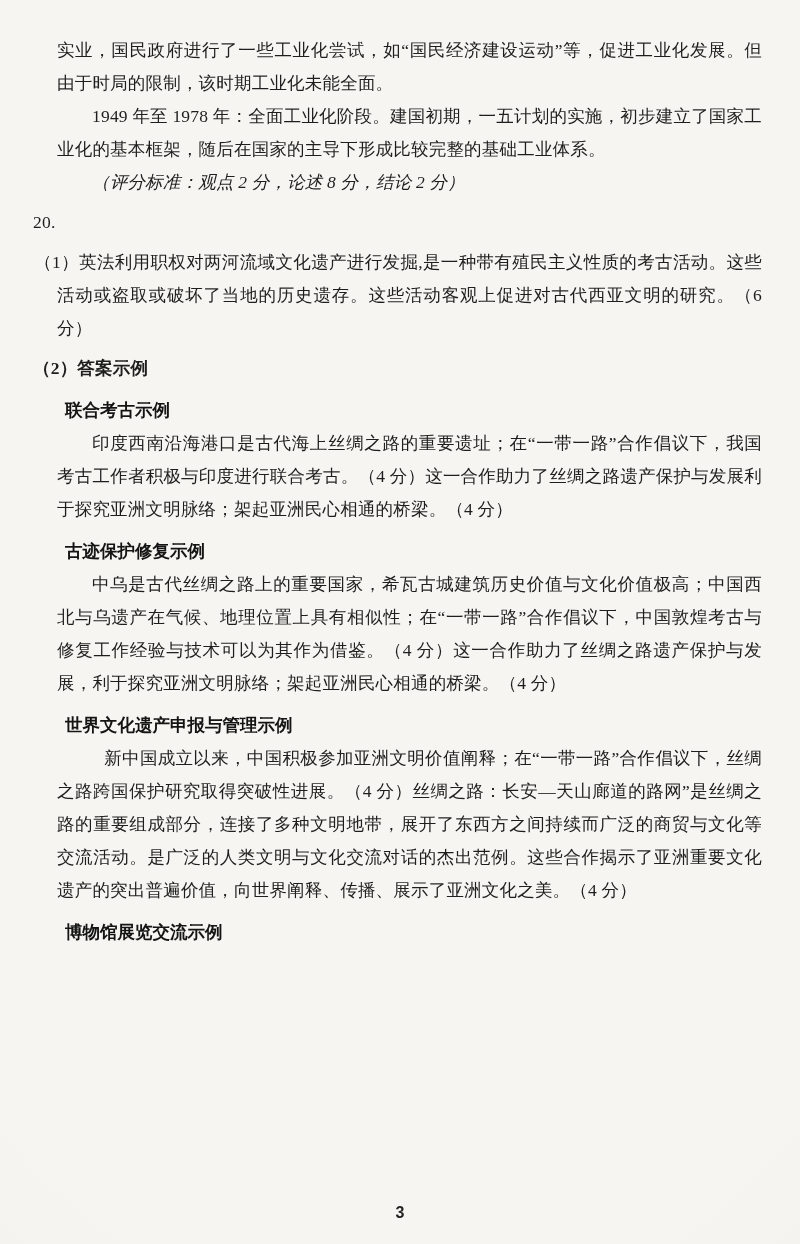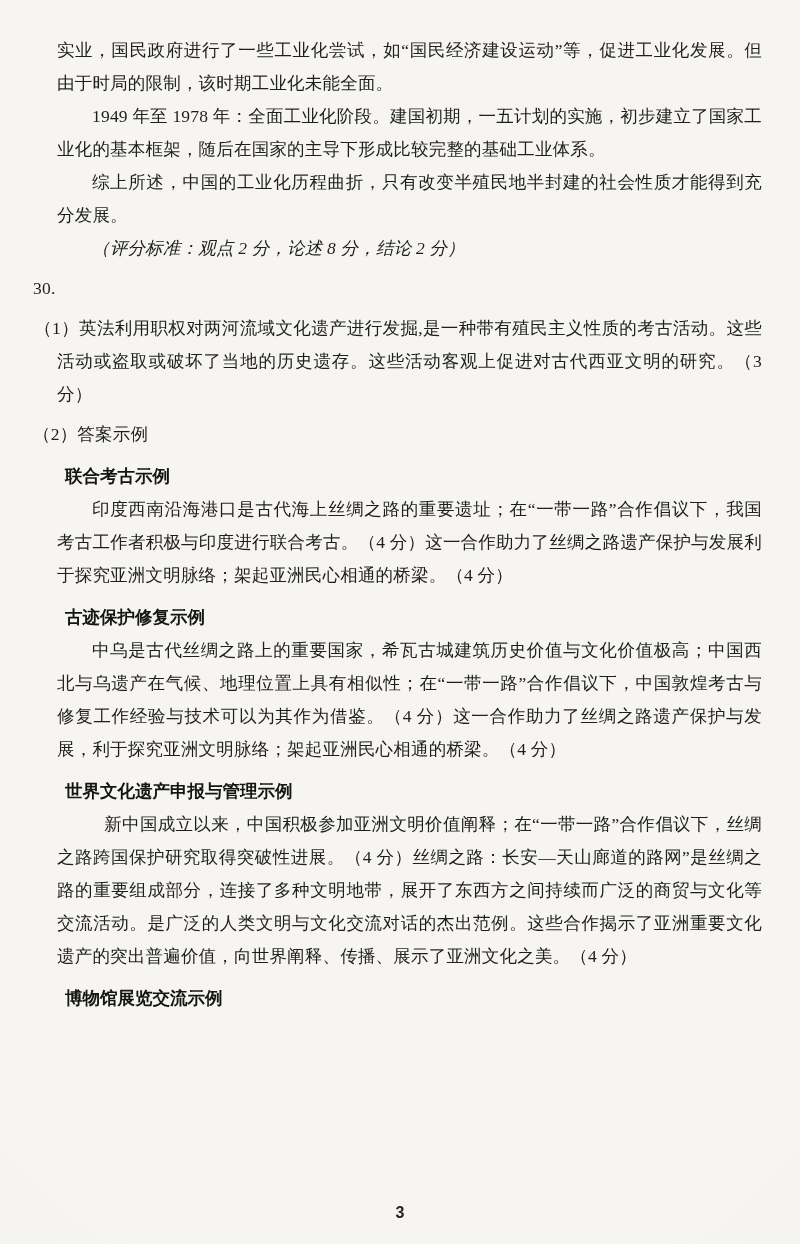--- a/index.html
+++ b/index.html
@@ -19,21 +19,21 @@
   }
   .para {
     font-size: 17.5px;
     line-height: 33px;
     margin-left: 24px;
     text-align: justify;
     letter-spacing: 0.2px;
   }
   .indent { text-indent: 2em; }
   .indent-lg { text-indent: 2.7em; }
-  .outdent { margin-left: 0; }
+  .outdent { margin-left: 0; font-weight: bold; }
   .hang {
     margin-left: 24px;
     text-indent: -1.3em;
   }
   .q-num {
     margin-top: 7px;
     margin-left: 0;
   }
   .gap-top { margin-top: 7px; }
   .heading {
@@ -60,27 +60,26 @@
 </style>
 </head>
 <body>
 
 <div class="page">
 
   <p class="para">实业，国民政府进行了一些工业化尝试，如“国民经济建设运动”等，促进工业化发展。但由于时局的限制，该时期工业化未能全面。</p>
 
   <p class="para indent">1949 年至 1978 年：全面工业化阶段。建国初期，一五计划的实施，初步建立了国家工业化的基本框架，随后在国家的主导下形成比较完整的基础工业体系。</p>
 
-  <p class="para indent">综上所述，中国的工业化历程曲折，只有改变半殖民地半封建的社会性质才能得到充分发展。</p>
 
   <p class="para scoring">（评分标准：观点 2 分，论述 8 分，结论 2 分）</p>
 
-  <p class="para q-num">30.</p>
+  <p class="para q-num">20.</p>
 
-  <p class="para hang gap-top">（1）英法利用职权对两河流域文化遗产进行发掘,是一种带有殖民主义性质的考古活动。这些活动或盗取或破坏了当地的历史遗存。这些活动客观上促进对古代西亚文明的研究。（3 分）</p>
+  <p class="para hang gap-top">（1）英法利用职权对两河流域文化遗产进行发掘,是一种带有殖民主义性质的考古活动。这些活动或盗取或破坏了当地的历史遗存。这些活动客观上促进对古代西亚文明的研究。（6 分）</p>
 
   <p class="para outdent gap-top">（2）答案示例</p>
 
   <p class="heading">联合考古示例</p>
 
   <p class="para indent">印度西南沿海港口是古代海上丝绸之路的重要遗址；在“一带一路”合作倡议下，我国考古工作者积极与印度进行联合考古。（4 分）这一合作助力了丝绸之路遗产保护与发展利于探究亚洲文明脉络；架起亚洲民心相通的桥梁。（4 分）</p>
 
   <p class="heading">古迹保护修复示例</p>
 
   <p class="para indent">中乌是古代丝绸之路上的重要国家，希瓦古城建筑历史价值与文化价值极高；中国西北与乌遗产在气候、地理位置上具有相似性；在“一带一路”合作倡议下，中国敦煌考古与修复工作经验与技术可以为其作为借鉴。（4 分）这一合作助力了丝绸之路遗产保护与发展，利于探究亚洲文明脉络；架起亚洲民心相通的桥梁。（4 分）</p>

